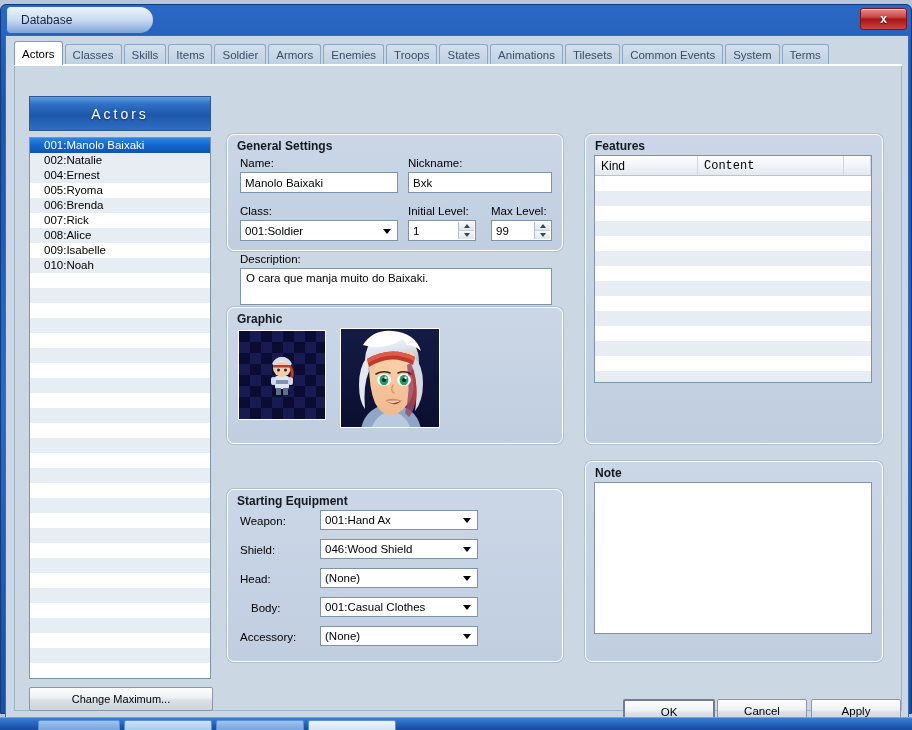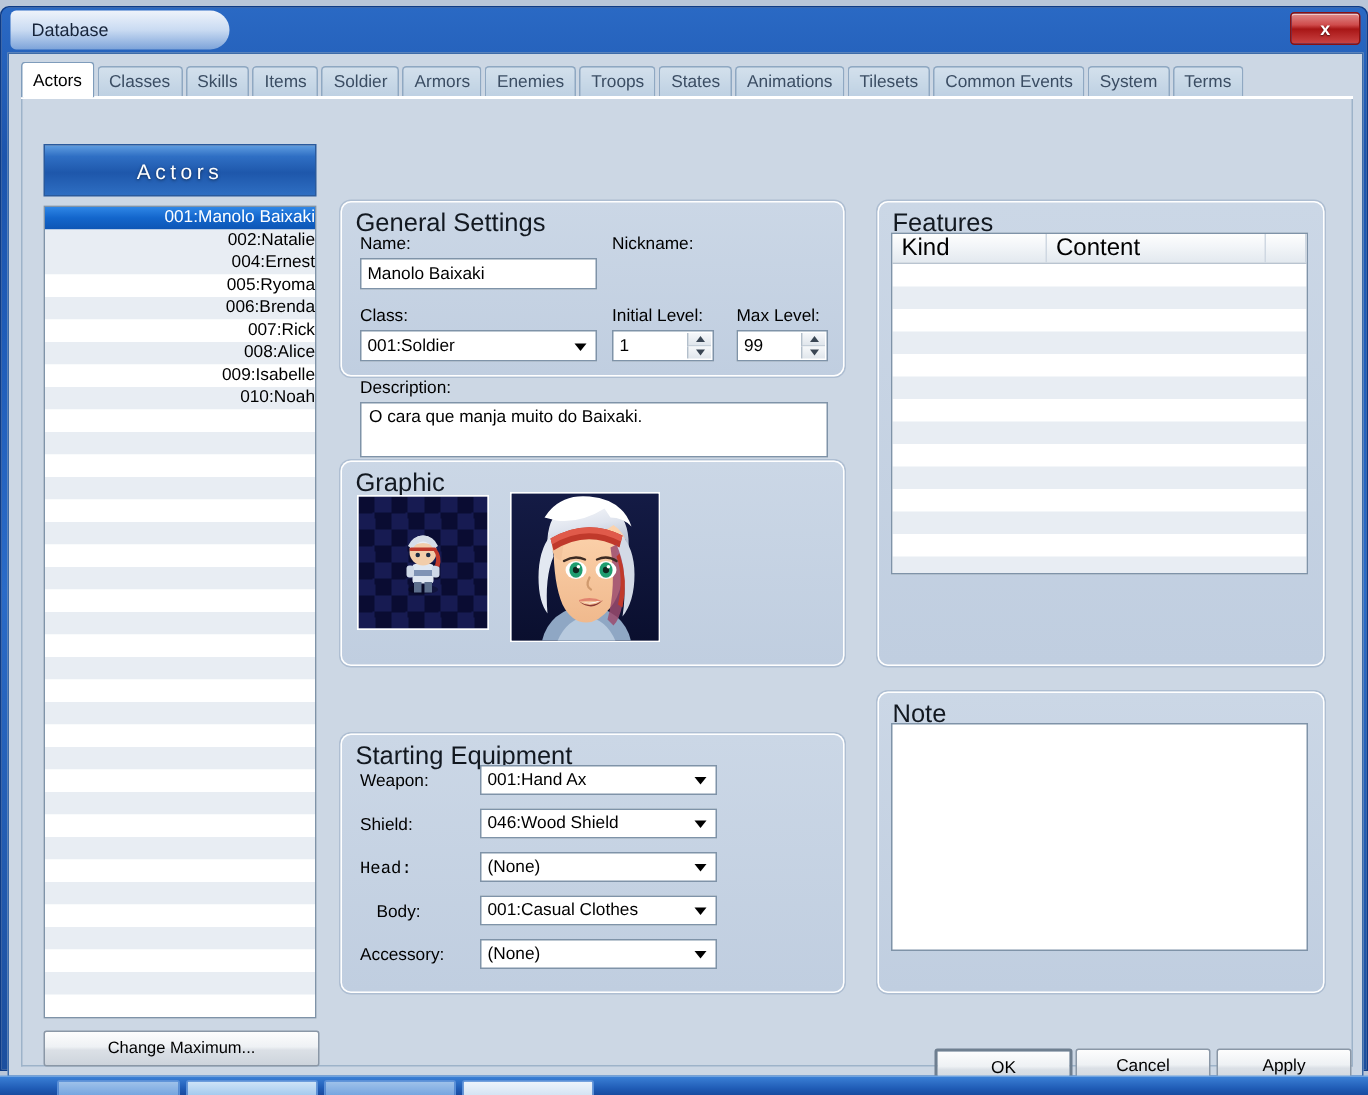--- a/index.html
+++ b/index.html
@@ -135,26 +135,25 @@
     width: 182px; height: 542px;
     background: #ffffff;
     border: 1px solid #7f93a8;
     box-sizing: border-box;
     overflow: hidden;
     font-size: 11.5px;
   }
   .actor-row {
     height: 15px;
     line-height: 15px;
-    padding-left: 0;
+    padding-left: 14px;
     color: #000;
     white-space: nowrap;
     overflow: hidden;
     cursor: pointer;
-    text-align: right;
   }
   .actor-row.odd { background: #ffffff; }
   .actor-row.even { background: #e8edf3; }
   .actor-row.selected {
     background: linear-gradient(180deg,#2e86e6 0%, #1366cc 48%, #0d55b4 100%);
     color: #ffffff;
   }
   #change-max {
     margin-top: 8px;
     width: 182px; height: 22px;
@@ -172,22 +171,22 @@
     position: absolute;
     background: linear-gradient(180deg,#cbd7e6 0%, #c0cee0 100%);
     border: 1px solid #ffffff;
     border-radius: 7px;
     box-sizing: border-box;
     box-shadow: 0 0 0 1px rgba(150,170,195,0.55);
   }
   .group-title {
     position: absolute;
     left: 9px; top: 4px;
-    font-size: 17px;
-    font-weight: normal;
+    font-size: 12px;
+    font-weight: bold;
     color: #121820;
   }
   .lbl {
     position: absolute;
     font-size: 11.5px;
     color: #000;
   }
 
   
   .txt {
@@ -309,21 +308,21 @@
     background: #ffffff;
     border: 1px solid #7f93a8;
     box-sizing: border-box;
     overflow: hidden;
   }
   #feat-head {
     display: flex;
     height: 19px;
     background: linear-gradient(180deg,#fefefe 0%, #f2f5f8 45%, #e3e9ef 100%);
     border-bottom: 1px solid #b9c4d0;
-    font-size: 16px;
+    font-size: 12px;
     color: #000;
   }
   #feat-head .col {
     display: flex; align-items: center;
     padding-left: 6px;
     border-right: 1px solid #cfd8e2;
     box-sizing: border-box;
     cursor: pointer;
   }
   .feat-row { height: 15px; }
@@ -449,20 +448,21 @@
         <div id="change-max">Change Maximum...</div>
       </div>
 
       <div class="group" style="left:212px; top:68px; width:336px; height:117px;">
         <div class="group-title">General Settings</div>
 
         <div class="lbl" style="left:12px; top:22px;">Name:</div>
         <div class="txt" style="left:12px; top:37px; width:158px; height:21px;">Manolo Baixaki</div>
 
         <div class="lbl" style="left:180px; top:22px;">Nickname:</div>
+        <div class="txt" style="left:180px; top:37px; width:144px; height:21px;">Bxk</div>
 
         <div class="lbl" style="left:12px; top:70px;">Class:</div>
         <div class="combo" style="left:12px; top:85px; width:158px; height:21px;">
           <span>001:Soldier</span>
           <span class="arrow"></span>
         </div>
 
         <div class="lbl" style="left:180px; top:70px;">Initial Level:</div>
         <div class="spin" style="left:180px; top:85px; width:68px; height:21px;">
           <span>1</span>
@@ -569,21 +569,21 @@
             <div class="lbl" style="left: 12px; top: 25px;">Weapon:</div>
             <div class="combo" style="left: 92px; top: 20px; width: 158px; height: 20px;">
               <span>001:Hand Ax</span>
               <span class="arrow"></span>
             </div>
             <div class="lbl" style="left: 12px; top: 54px;">Shield:</div>
             <div class="combo" style="left: 92px; top: 49px; width: 158px; height: 20px;">
               <span>046:Wood Shield</span>
               <span class="arrow"></span>
             </div>
-            <div class="lbl" style="left: 12px; top: 83px; font-family: Liberation Mono, monospace;">Head:</div>
+            <div class="lbl" style="left: 12px; top: 83px;">Head:</div>
             <div class="combo" style="left: 92px; top: 78px; width: 158px; height: 20px;">
               <span>(None)</span>
               <span class="arrow"></span>
             </div>
             <div class="lbl" style="left: 12px; top: 112px; padding-left: 11px;">Body:</div>
             <div class="combo" style="left: 92px; top: 107px; width: 158px; height: 20px;">
               <span>001:Casual Clothes</span>
               <span class="arrow"></span>
             </div>
             <div class="lbl" style="left: 12px; top: 141px;">Accessory:</div>
@@ -592,21 +592,21 @@
               <span class="arrow"></span>
             </div>
           </div>
       </div>
 
       <div class="group" style="left:570px; top:68px; width:298px; height:310px;">
         <div class="group-title">Features</div>
         <div id="feat-table">
           <div id="feat-head">
             <div class="col" style="width:103px;">Kind</div>
-            <div class="col" style="width:146px;">Content</div>
+            <div class="col" style="width:146px;font-family:Liberation Mono, monospace;">Content</div>
             <div class="col" style="width:27px;"></div>
           </div>
           <div id="feat-body">
               <div class="feat-row odd"></div>
               <div class="feat-row even"></div>
               <div class="feat-row odd"></div>
               <div class="feat-row even"></div>
               <div class="feat-row odd"></div>
               <div class="feat-row even"></div>
               <div class="feat-row odd"></div>

